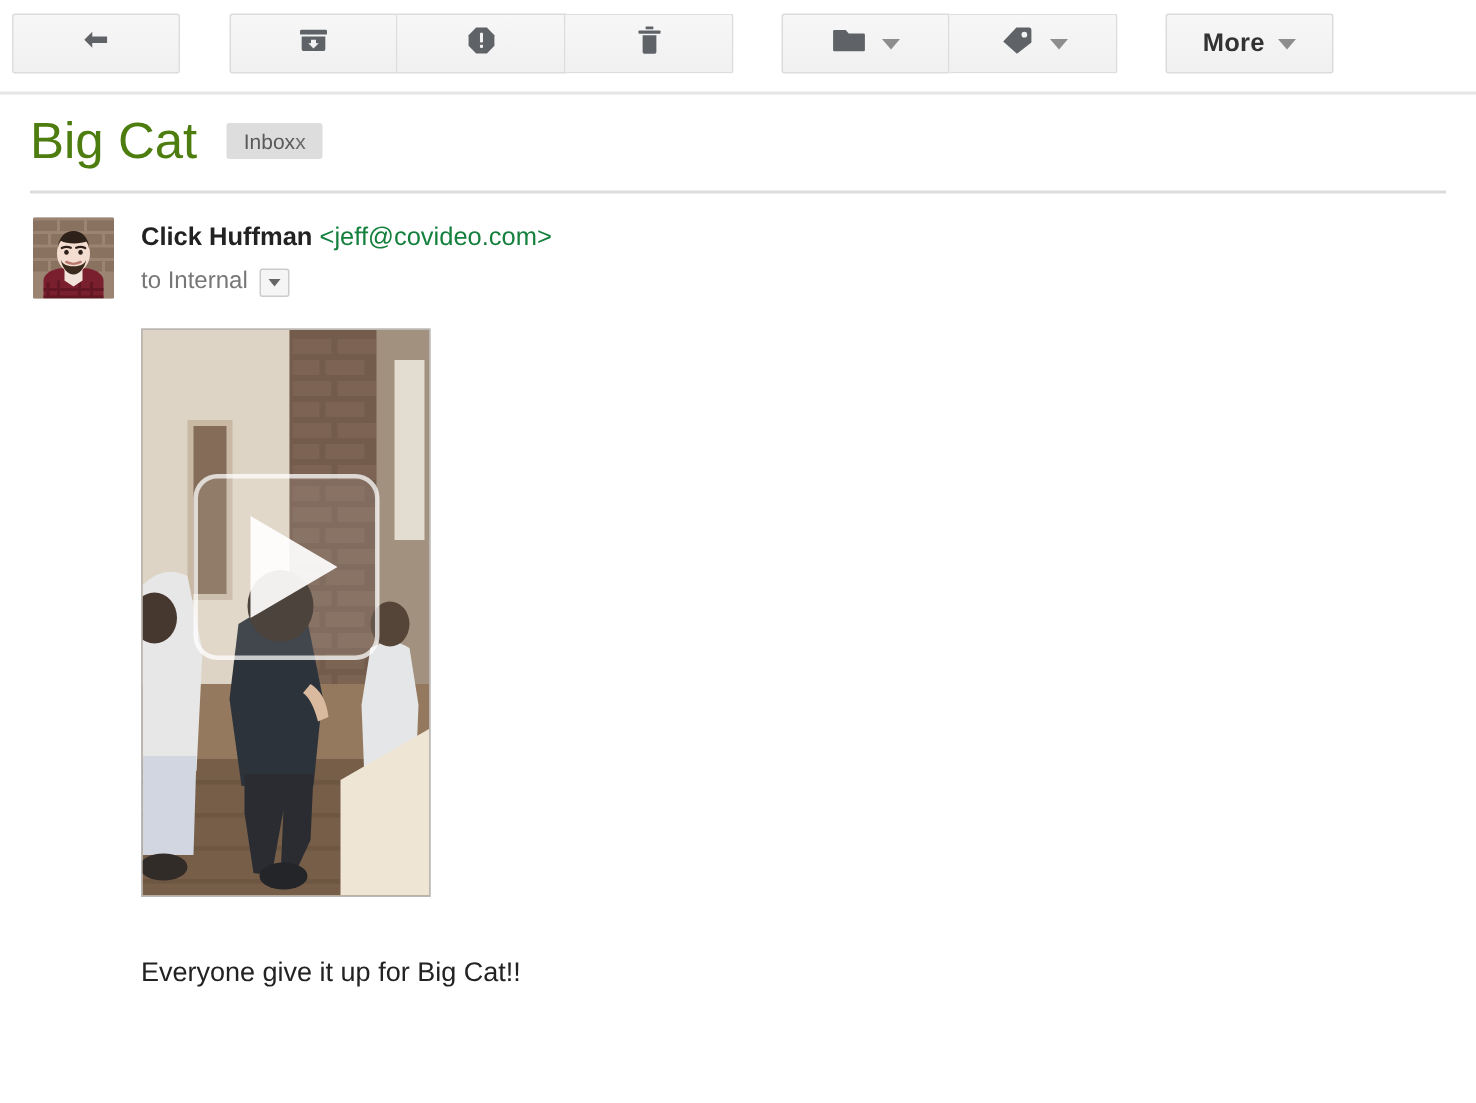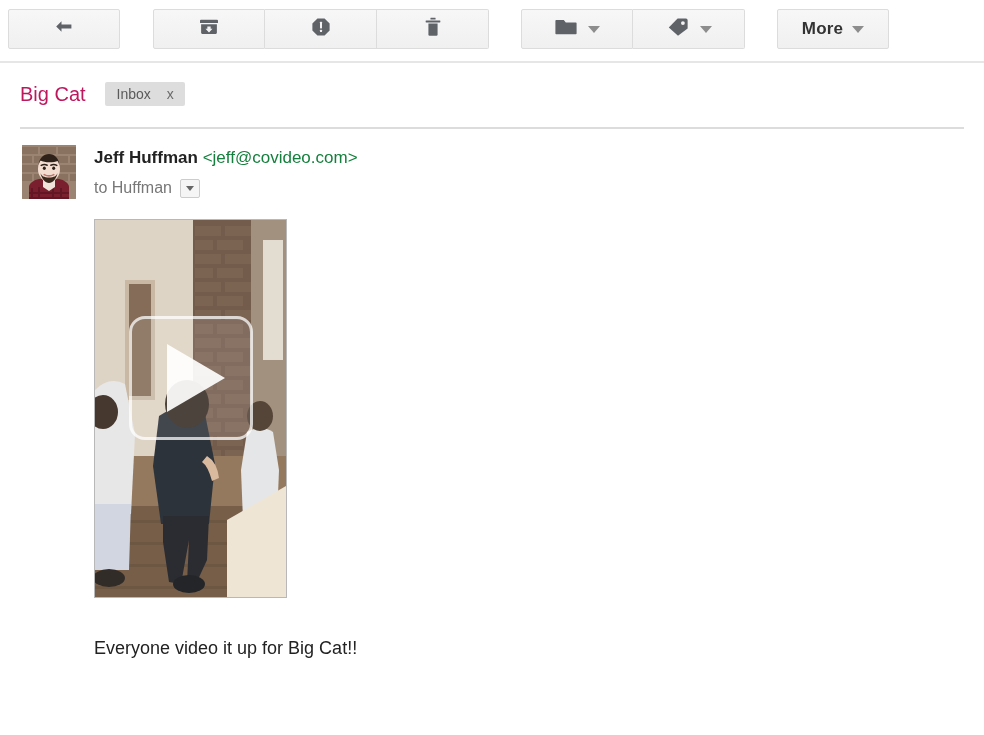--- a/index.html
+++ b/index.html
@@ -84,34 +84,33 @@
   }
 
   
   .subject-row {
     position: relative;
     padding: 18px 0 0 20px;
     display: flex;
     align-items: center;
   }
   .subject-title {
-    font-size: 20px;
-    color: #be185d;
+    font-size: 34px;
+    color: #4d7c0f;
     font-weight: normal;
     line-height: 32px;
   }
   .label-chip {
     margin-left: 19px;
     background: #ddddde;
     border-radius: 2px;
     height: 24px;
     display: flex;
     align-items: center;
     padding: 0 11px 0 12px;
-    gap: 16px;
   }
   .label-chip .chip-text {
     font-size: 14px;
     color: #5a5a5a;
   }
   .label-chip .chip-x {
     font-size: 14px;
     color: #6b6b6b;
     cursor: pointer;
   }
@@ -355,26 +354,26 @@
         <path d="M19.2 20.4 q3.1 -1.6 6.0 -0.2" stroke="#2e2119" stroke-width="1.5" fill="none" stroke-linecap="round"></path>
         <path d="M28.8 20.2 q3.0 -1.4 6.0 0.2" stroke="#2e2119" stroke-width="1.5" fill="none" stroke-linecap="round"></path>
         <path d="M22.2 29.6 q4.8 2.6 9.6 0" stroke="#b9786e" stroke-width="1.6" fill="none" stroke-linecap="round"></path>
       </g>
     </svg>
   </div>
 
   <div class="msg-body">
 
     <div class="sender-line">
-      <span class="sender-name">Jeff Huffman</span>
+      <span class="sender-name">Click Huffman</span>
       <span class="sender-email">&lt;jeff@covideo.com&gt;</span>
     </div>
 
     <div class="recipient-line">
-      <span>to Huffman</span>
+      <span>to Internal</span>
       <span class="recip-caret-box">
         <span class="mini-caret"></span>
       </span>
     </div>
 
 
     <div class="video-thumb">
       <svg width="191" height="377" viewBox="0 0 191 377" preserveAspectRatio="none" aria-hidden="true">
         <rect x="0" y="0" width="191" height="377" fill="#cdbaa4"></rect>
         <rect x="0" y="0" width="98" height="240" fill="#ddd3c5"></rect>
@@ -440,16 +439,16 @@
         <ellipse cx="165" cy="196" rx="13" ry="15" fill="#4a3a2e"></ellipse>
         <path fill="#2a2f38" d="M150 298 h34 l-2 40 h-30 z"></path>
         <path fill="#efe6d7" d="M132 300 l59 -34 v111 h-59 z"></path>
         <rect x="0" y="0" width="191" height="377" fill="#f1e4cd" opacity="0.07"></rect>
       </svg>
       <div class="play-overlay">
         <div class="play-tri"></div>
       </div>
     </div>
 
-    <div class="closing-text">Everyone video it up for Big Cat!!</div>
+    <div class="closing-text">Everyone give it up for Big Cat!!</div>
 
   </div>
 </div>
 
 </body></html>

